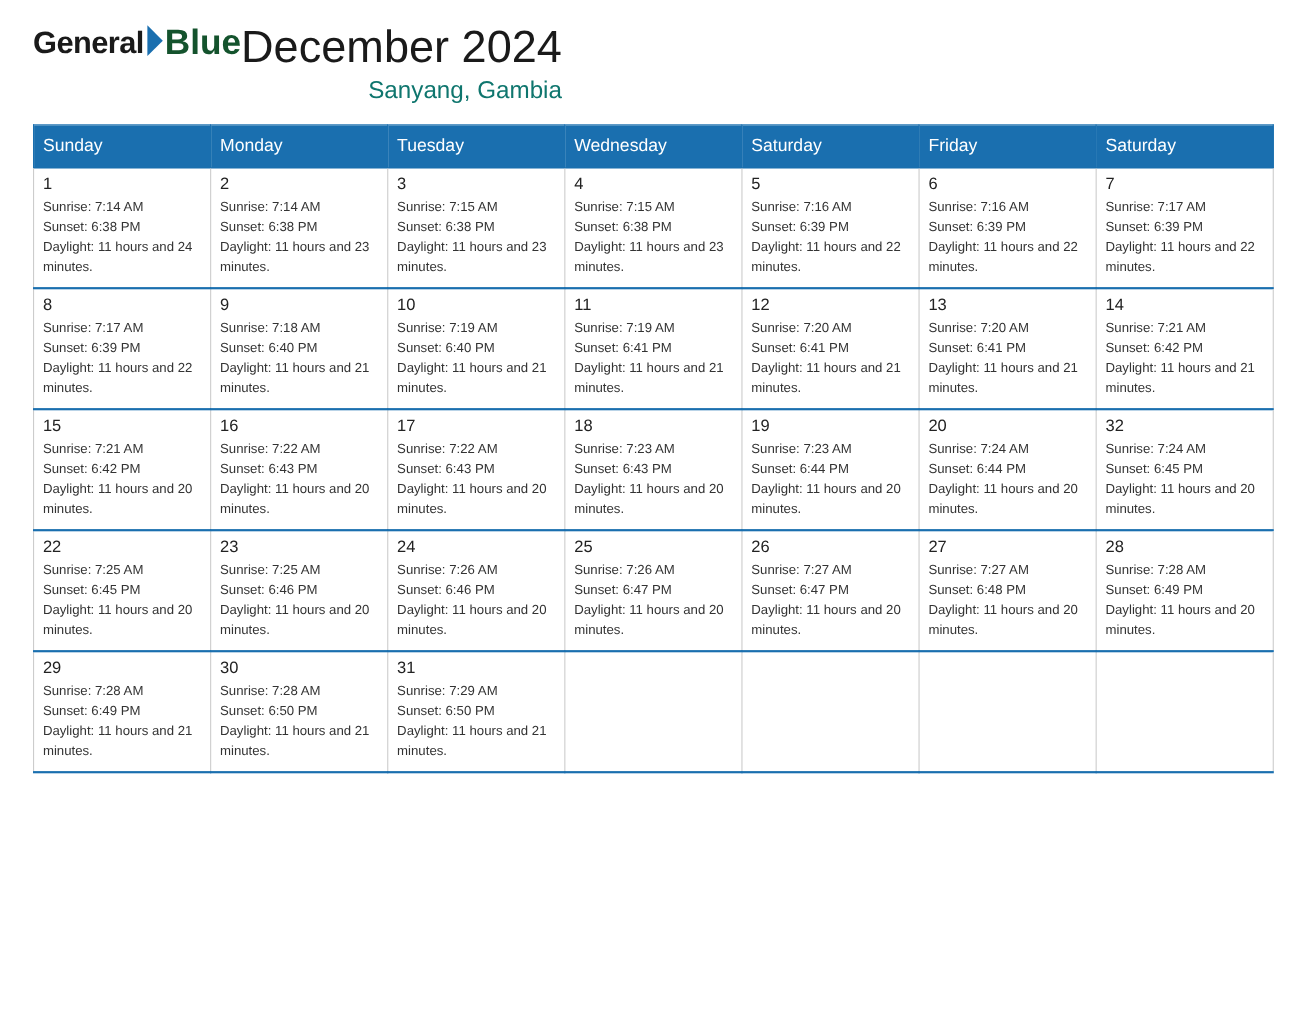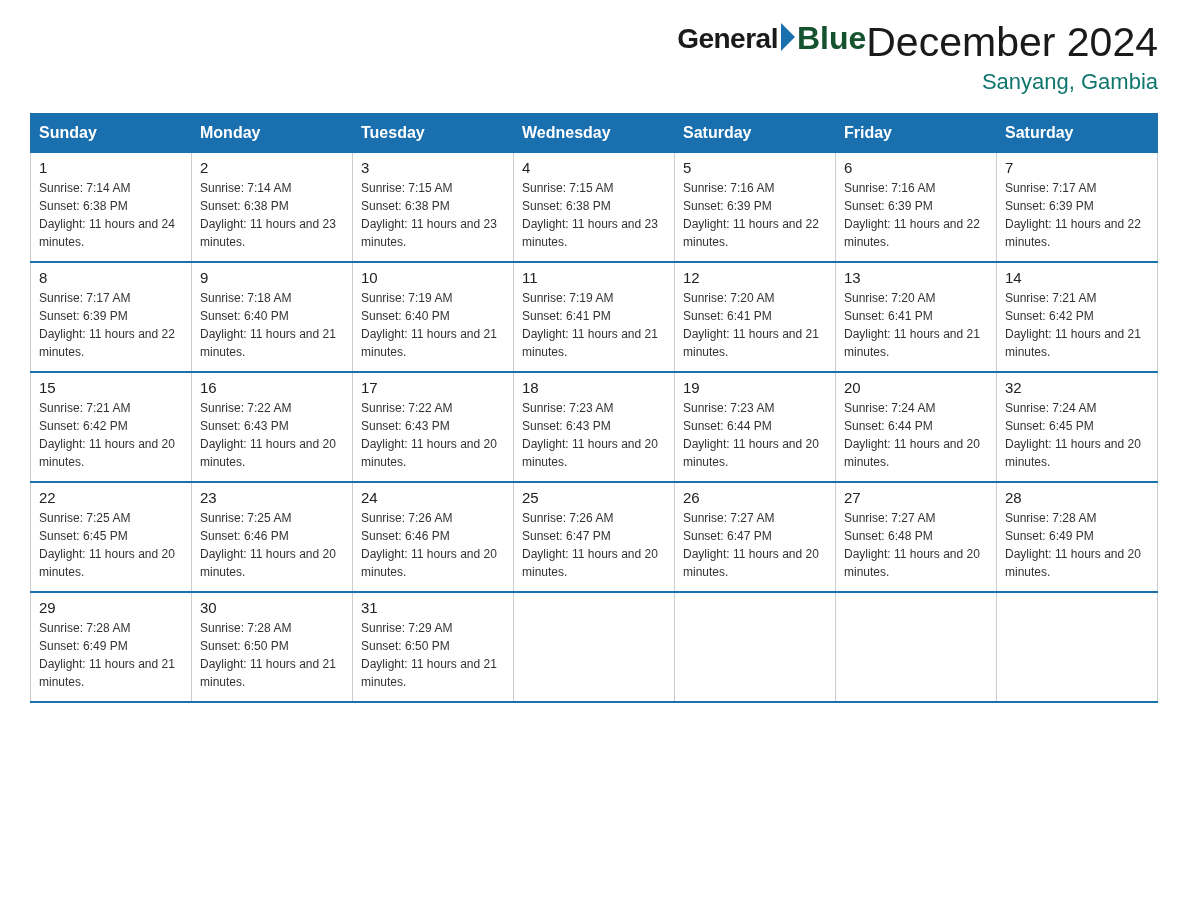--- a/index.html
+++ b/index.html
@@ -5,21 +5,21 @@
     * { margin: 0; padding: 0; box-sizing: border-box; }
     body {
       font-family: Arial, sans-serif;
       background: #fff;
       width: 1188px;
       min-height: 918px;
       padding: 20px 30px;
     }
     .header {
       display: flex;
-      justify-content: flex-end;
+      justify-content: flex-start;
       align-items: flex-start;
       margin-bottom: 18px;
     }
     .logo {
       display: flex;
       flex-direction: column;
       align-items: flex-start;
     }
     .logo-top {
       display: flex;
@@ -62,21 +62,21 @@
     }
     table {
       width: 100%;
       border-collapse: collapse;
       table-layout: fixed;
     }
     thead th {
       background-color: #1a6faf;
       color: #fff;
       font-size: 16px;
-      font-weight: bold;
+      font-weight: normal;
       padding: 10px 8px;
       text-align: left;
       border: 1px solid #1a6faf;
     }
     tbody td {
       vertical-align: top;
       padding: 6px 8px 10px 8px;
       border: 1px solid #ccc;
       font-size: 12.5px;
       color: #333;

